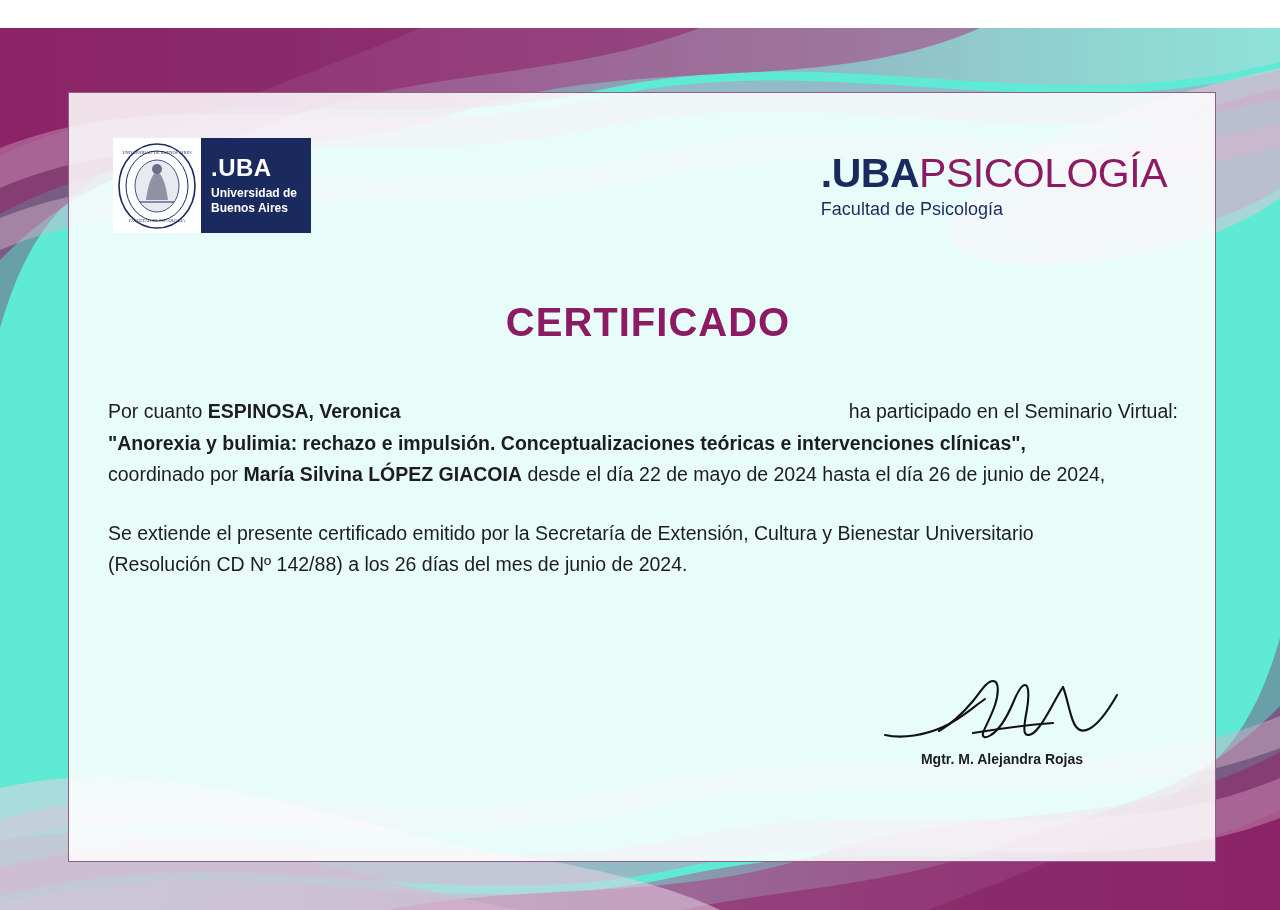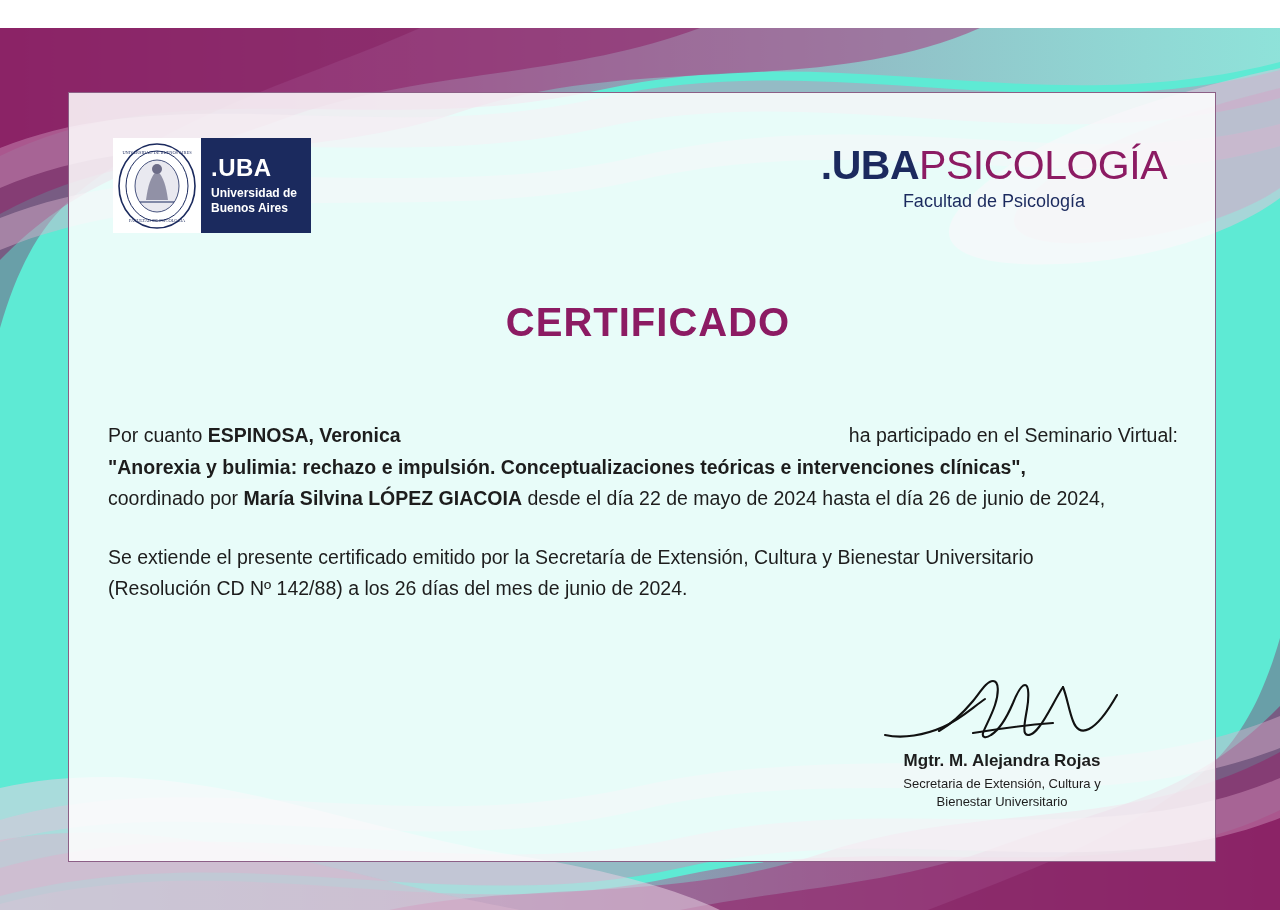--- a/index.html
+++ b/index.html
@@ -82,22 +82,22 @@
   .uba-blue .uba-sub {
     font-size: 12px;
     line-height: 1.25;
     margin-top: 6px;
     font-weight: bold;
   }
 
   .psico-brand {
     position: absolute;
     right: 113px;
-    top: 116px;
-    text-align: center;
+    top: 124px;
+    text-align: left;
     white-space: nowrap;
   }
   .psico-brand .line1 {
     font-size: 41px;
     font-weight: bold;
     line-height: 1.05;
     letter-spacing: -0.5px;
   }
   .psico-brand .line1 .uba-dot { color: #1b2a5e; }
   .psico-brand .line1 .psico { color: #8c1b63; font-weight: 500; }
@@ -117,21 +117,21 @@
     font-size: 40px;
     font-weight: bold;
     color: #8c1b63;
     letter-spacing: 1px;
   }
 
   
   .cert-body {
     position: absolute;
     left: 108px;
-    top: 392px;
+    top: 368px;
     width: 1070px;
     color: #1d1d1d;
     font-size: 19.5px;
     line-height: 1.62;
   }
   .cert-body p { margin: 0; }
   .cert-body .para-gap { height: 27px; }
   .cert-body b { font-weight: bold; }
 
   .line-participant {
@@ -145,21 +145,21 @@
   
   .signature-block {
     position: absolute;
     right: 113px;
     top: 645px;
     width: 330px;
     text-align: center;
   }
   .signature-img { height: 78px; }
   .sig-name {
-    font-size: 17px;
+    font-size: 14px;
     font-weight: bold;
     color: #1d1d1d;
     margin-top: -4px;
   }
   .sig-role {
     font-size: 13px;
     color: #1d1d1d;
     line-height: 1.35;
     margin-top: 4px;
   }
@@ -264,19 +264,15 @@
   <div class="signature-block">
     <svg class="signature-img" width="250" height="78" viewBox="0 0 250 78" aria-hidden="true">
       <g fill="none" stroke="#111111" stroke-width="2.1" stroke-linecap="round" stroke-linejoin="round">
         <path d="M8,62 C26,66 48,62 66,54 C84,46 96,34 108,26"></path>
         <path d="M62,58 C76,50 86,40 96,28 C104,18 110,8 116,8 C122,8 122,20 118,32 C114,44 108,54 106,60 C105,64 108,66 114,62 C122,57 130,44 136,30 C140,20 144,12 148,12 C152,12 152,24 150,36 C148,48 146,56 148,60 C150,64 156,62 162,54 C170,44 178,26 186,14"></path>
         <path d="M186,14 C190,24 192,38 196,48 C199,56 204,60 212,56 C222,51 232,36 240,22"></path>
         <path d="M96,60 C120,56 150,52 176,50"></path>
       </g>
     </svg>
     <div class="sig-name">Mgtr. M. Alejandra Rojas</div>
-    <div class="sig-role">
-      <div>Secretaria de Extensión, Cultura y</div>
-      <div>Bienestar Universitario</div>
-    </div>
   </div>
 
 </div>
 
 </body></html>

